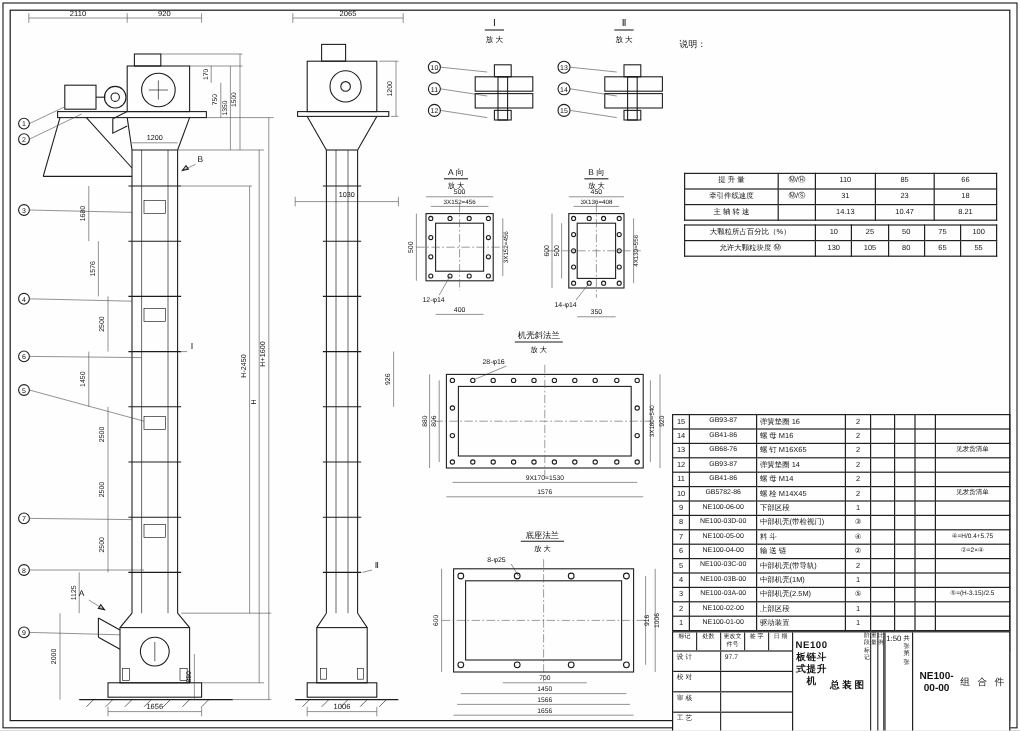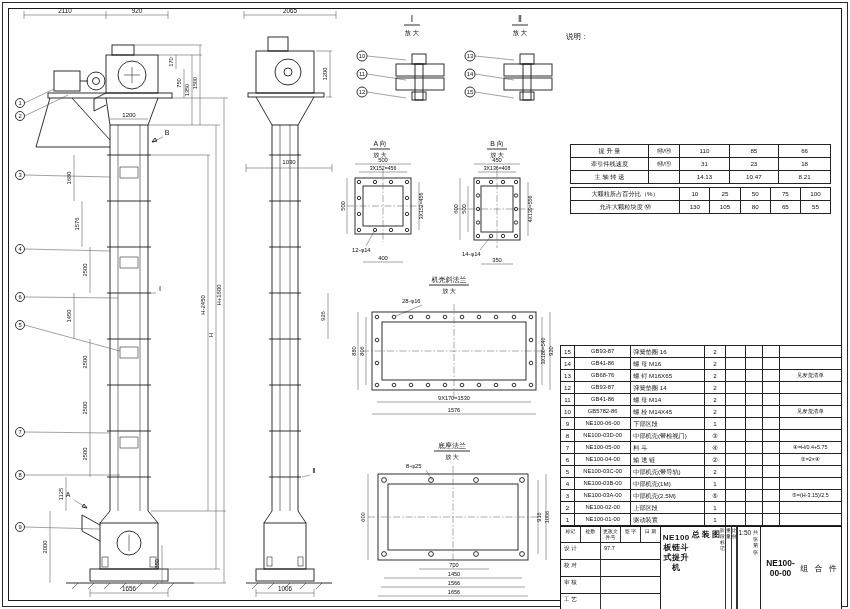--- a/index.html
+++ b/index.html
@@ -37,21 +37,21 @@
   .tb-left{border-right:0.8px solid #222;display:flex;flex-direction:column;}
   .tb-rev{display:flex;border-bottom:0.7px solid #222;}
   .tb-rev span{flex:1;border-right:0.6px solid #333;font-size:5px;text-align:center;padding:1px 0;}
   .tb-rev span:last-child{border-right:none;}
   .tb-row{display:flex;border-bottom:0.7px solid #222;flex:1;}
   .tb-row:last-child{border-bottom:none;}
   .tb-row span{font-size:5.6px;padding:2px 2px 0 3px;}
   .tb-row span:first-child{width:34px;border-right:0.6px solid #333;}
   .tb-mid{border-right:0.8px solid #222;display:flex;flex-direction:row;}
   .tb-title1{font-size:8px;font-weight:bold;text-align:center;padding-top:6px;letter-spacing:0.5px;}
-  .tb-title2{font-size:8px;font-weight:bold;padding:3px 0 4px 0;border-bottom:0.8px solid #222;flex:0 0 auto;}
+  .tb-title2{font-size:8px;font-weight:bold;padding:3px 0 4px 0;border-bottom:0.8px solid #222;flex:0 0 auto;margin-top:36px;}
   .tb-cells{display:flex;border-bottom:0.7px solid #222;}
   .tb-cells span{flex:1;font-size:4.8px;text-align:center;border-right:0.6px solid #333;padding:1px 0;}
   .tb-cells span:last-child{border-right:none;}
   .tb-vals{display:flex;flex:1;border-bottom:0.7px solid #222;}
   .tb-vals span{flex:1;font-size:6.5px;text-align:center;border-right:0.6px solid #333;padding-top:2px;}
   .tb-vals span:last-child{border-right:none;}
   .tb-sheetinfo{font-size:5.2px;text-align:center;padding:2px 0;}
   .tb-right{display:flex;flex-direction:row;}
   .tb-dwg{font-size:8.4px;font-weight:bold;text-align:center;flex:1;display:flex;align-items:center;justify-content:center;border-bottom:0.8px solid #222;}
   .tb-kind{font-size:8px;text-align:right;flex:1;display:flex;align-items:center;justify-content:center;letter-spacing:2px;}

